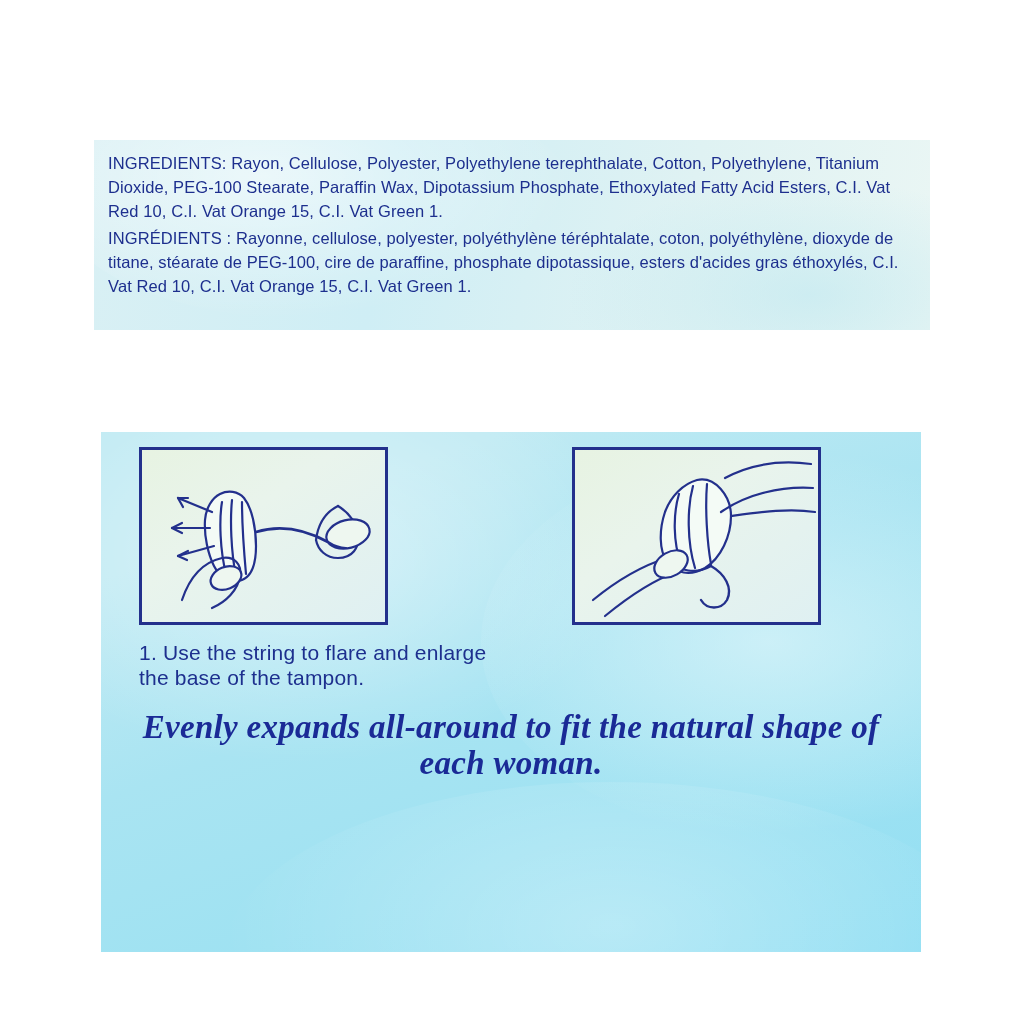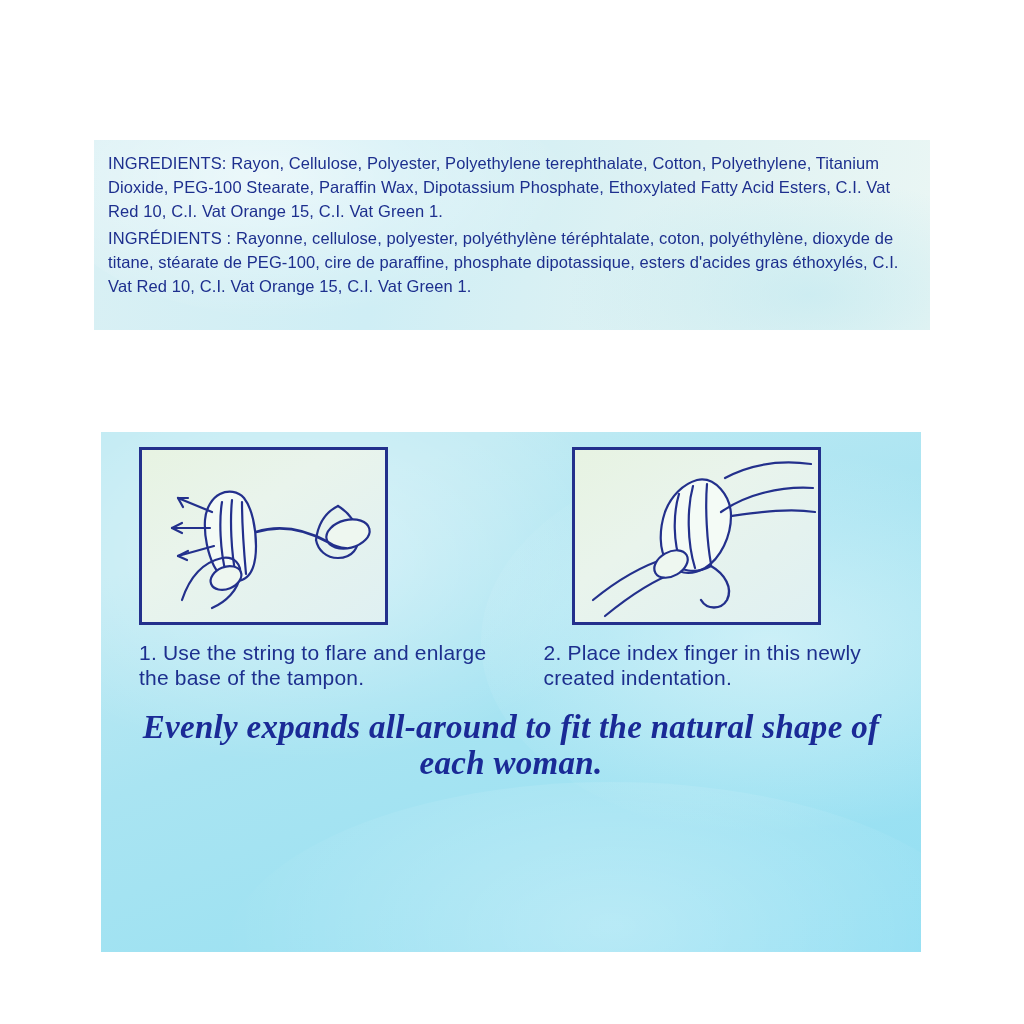--- a/index.html
+++ b/index.html
@@ -227,20 +227,19 @@
         </g>
       </svg>
     </div>
   </div>
 
   <div class="steps">
     <div class="step">
       <div class="en">1. Use the string to flare and enlarge the base of the tampon.</div>
     </div>
     <div class="step">
-      <div class="en">2. Place index finger in this newly created indentation.</div>
     </div>
   </div>
 
   <div class="taglines">
     <div class="tagline-en">Evenly expands all-around to fit the natural shape of each woman.</div>
   </div>
 </div>
 
 </body></html>

